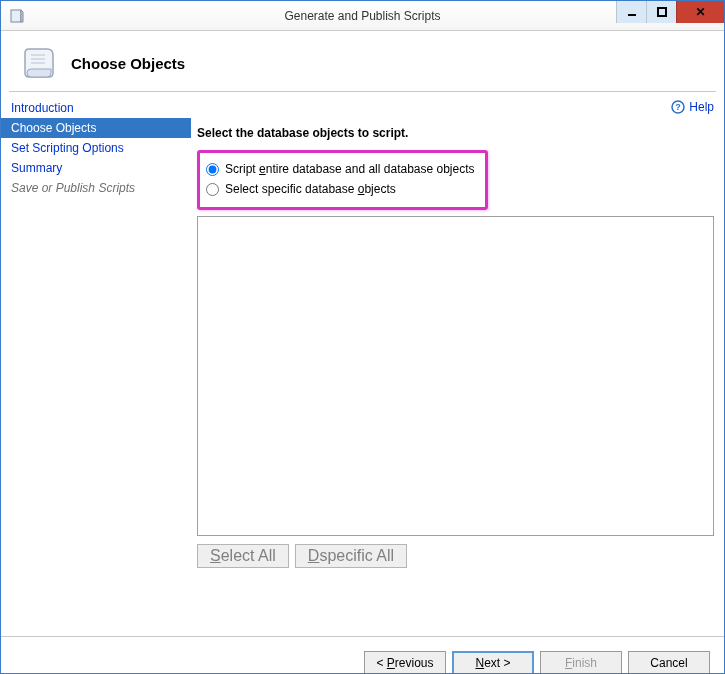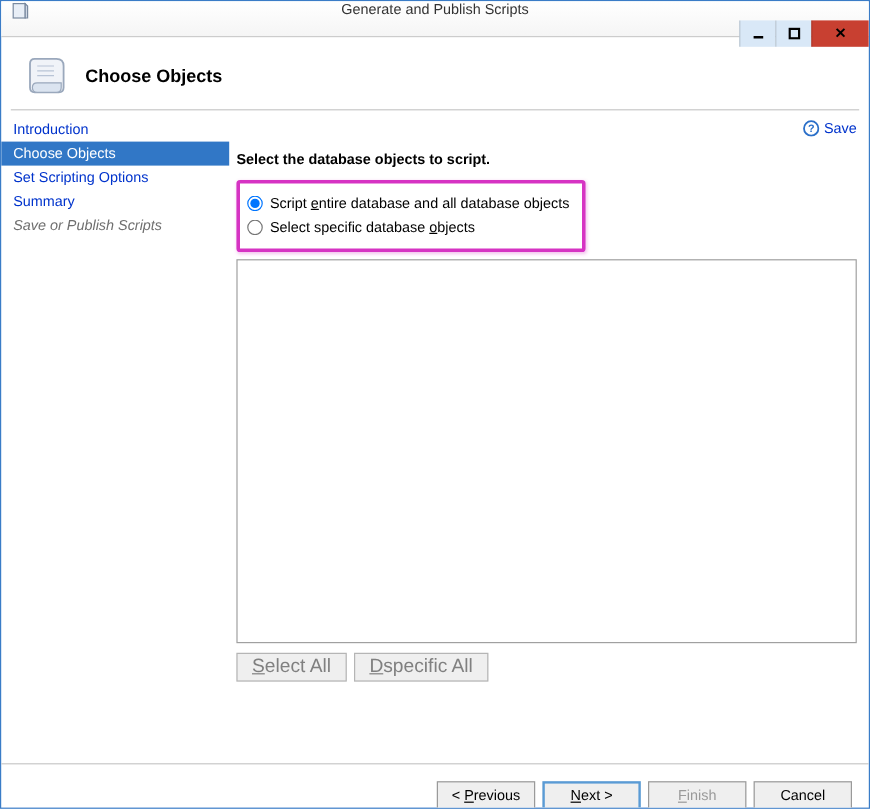--- a/index.html
+++ b/index.html
@@ -12,22 +12,22 @@
     width: 725px;
     height: 674px;
     overflow: hidden;
     border: 1px solid #3a7cc7;
   }
   .titlebar {
     height: 30px;
     background: linear-gradient(#fff, #f5f5f5);
     border-bottom: 1px solid #ccc;
     display: flex;
+    align-items: center;
     position: relative;
-    flex-direction: column;
   }
   .titlebar-icon {
     width: 16px; height: 16px;
     margin-left: 8px;
     display: flex; align-items: center; justify-content: center;
   }
   .titlebar-title {
     position: absolute;
     left: 50%;
     transform: translateX(-50%);
@@ -228,21 +228,21 @@
   </div>
 
   <div class="content">
     <div class="help-row">
       <span class="help-icon">
         <svg viewBox="0 0 14 14" width="14" height="14">
           <circle cx="7" cy="7" r="6" fill="#fff" stroke="#2a6fc9" stroke-width="1.5"></circle>
           <text x="7" y="10" text-anchor="middle" font-size="9" fill="#2a6fc9" font-weight="bold">?</text>
         </svg>
       </span>
-      <span class="help-link">Save</span>
+      <span class="help-link">Help</span>
     </div>
 
     <div class="instruction">Select the database objects to script.</div>
 
     <div class="radio-group">
       <label class="radio-row">
         <input type="radio" name="scope" checked="" style="">
         <span><span>Script </span><u class="access">e</u><span>ntire database and all database objects</span></span>
       </label>
       <label class="radio-row">

